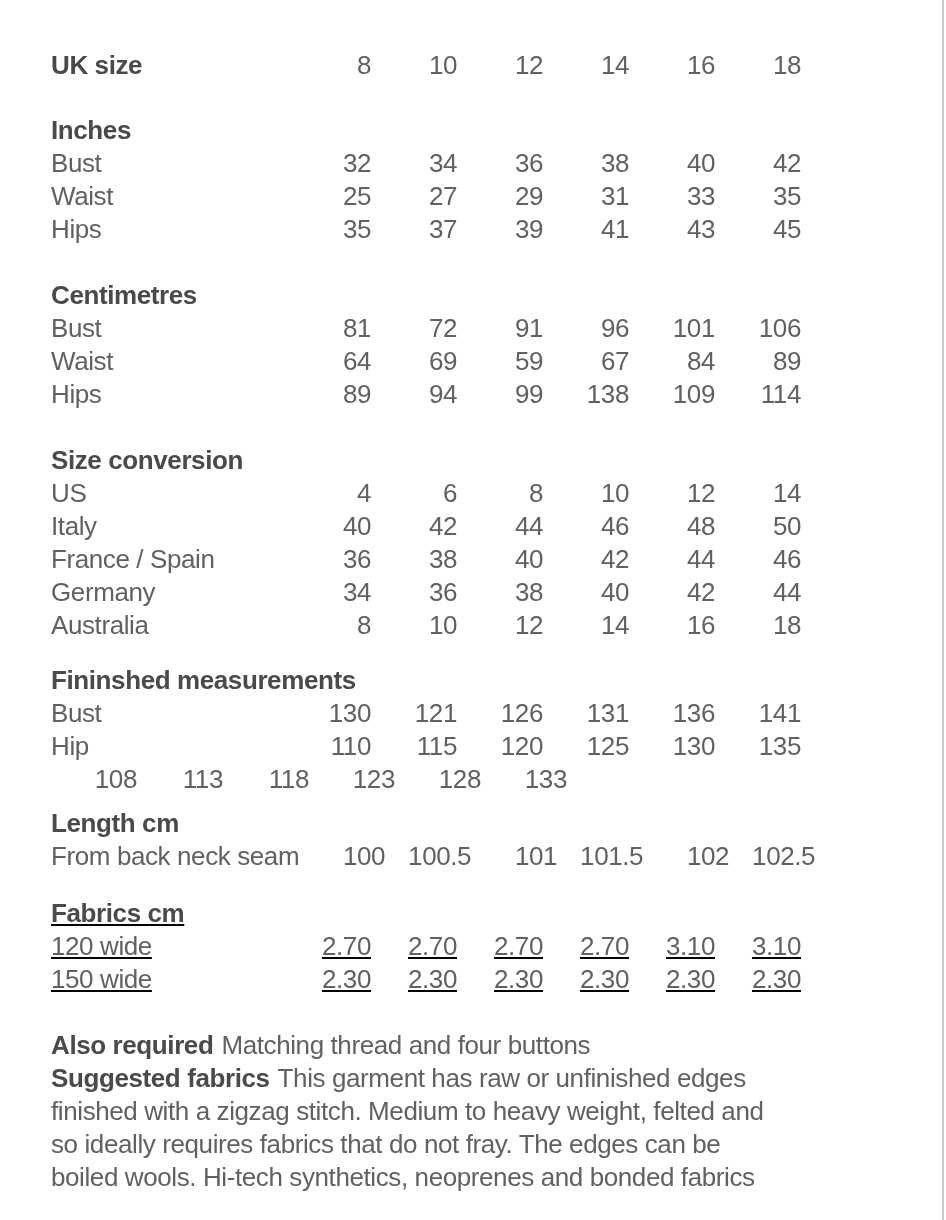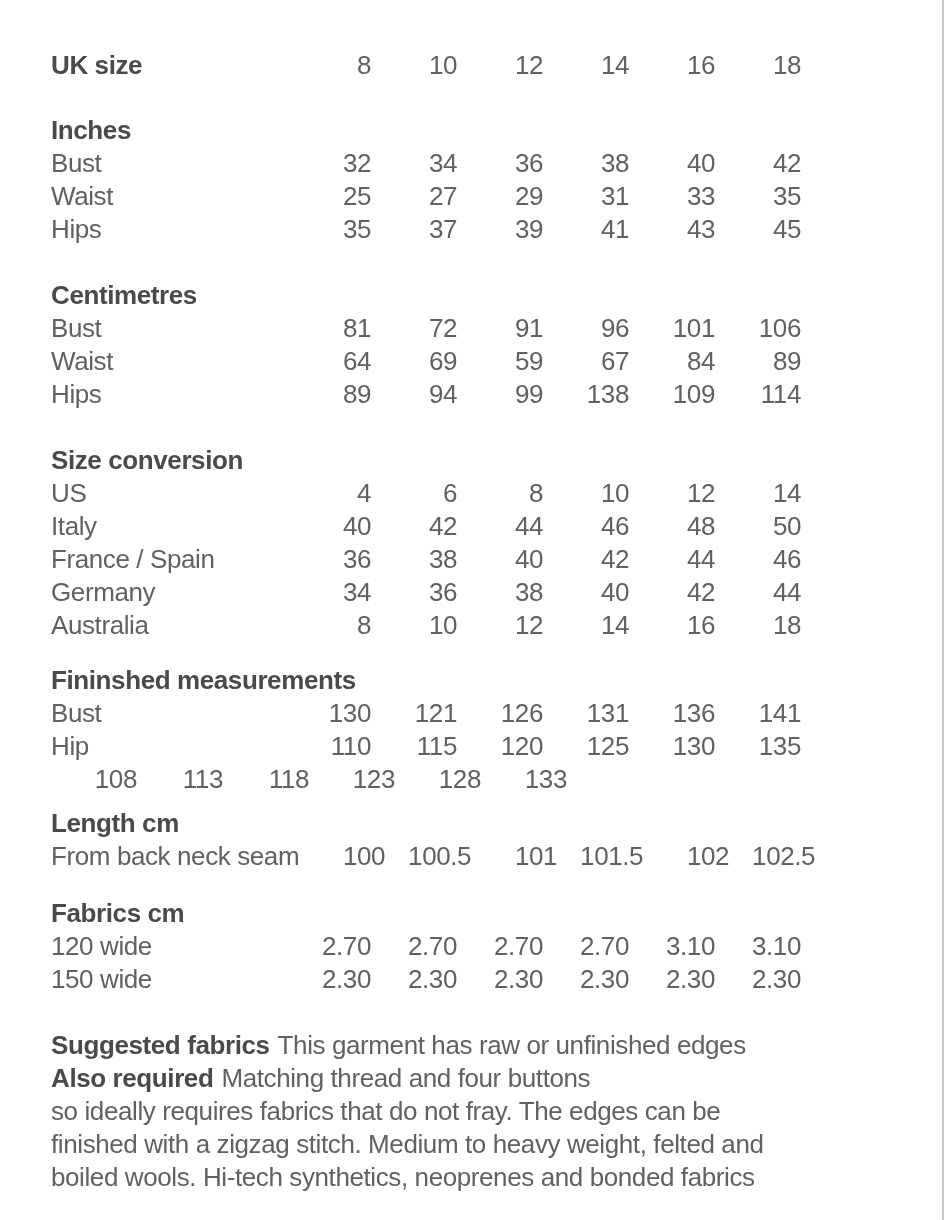--- a/index.html
+++ b/index.html
@@ -22,21 +22,21 @@
   }
   .chart { width: 750px; }
   .section { width: 750px; }
   
   .section:nth-of-type(1) { margin-top: 0; }
   .section:nth-of-type(2) { margin-top: 32px; }
   .section:nth-of-type(3) { margin-top: 33px; }
   .section:nth-of-type(4) { margin-top: 33px; }
   .section:nth-of-type(5) { margin-top: 22px; }
   .section:nth-of-type(6) { margin-top: 11px; }
-  .section:nth-of-type(7) { margin-top: 24px; }
+  .section:nth-of-type(7) { margin-top: 24px; text-decoration: underline; }
   .row {
     display: flex;
     height: 33px;
     line-height: 33px;
     font-size: 26px;
     letter-spacing: -0.4px;
     color: var(--text);
   }
   .label {
     flex: 1 1 0;
@@ -272,22 +272,22 @@
           <span class="num">2.30</span>
           <span class="num">2.30</span>
           <span class="num">2.30</span>
           <span class="num">2.30</span>
           <span class="num">2.30</span>
         </div>
       </section>
     </main>
 
   <div class="notes">
+    <p class="note-line"><b class="note-lead">Also required</b><span class="note-text">Matching thread and four buttons</span></p>
     <p class="note-line"><b class="note-lead">Suggested fabrics</b><span class="note-text">This garment has raw or unfinished edges</span></p>
-    <p class="note-line"><b class="note-lead">Also required</b><span class="note-text">Matching thread and four buttons</span></p>
+    <p class="note-line"><b class="note-lead"></b><span class="note-text">finished with a zigzag stitch. Medium to heavy weight, felted and</span></p>
     <p class="note-line"><b class="note-lead"></b><span class="note-text">so ideally requires fabrics that do not fray. The edges can be</span></p>
-    <p class="note-line"><b class="note-lead"></b><span class="note-text">finished with a zigzag stitch. Medium to heavy weight, felted and</span></p>
     <p class="note-line"><b class="note-lead"></b><span class="note-text">boiled wools. Hi-tech synthetics, neoprenes and bonded fabrics</span></p>
   </div>
 
 </div>
 
 <div class="edge-line"></div>
 
 </body></html>

